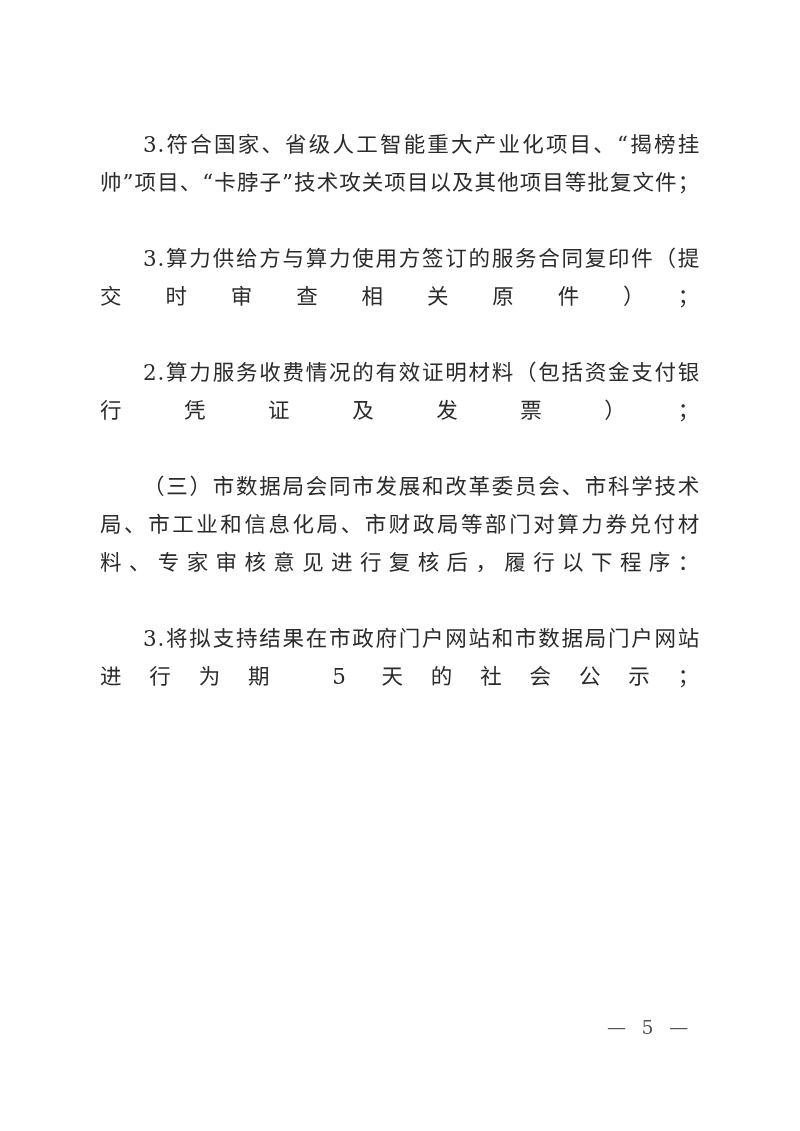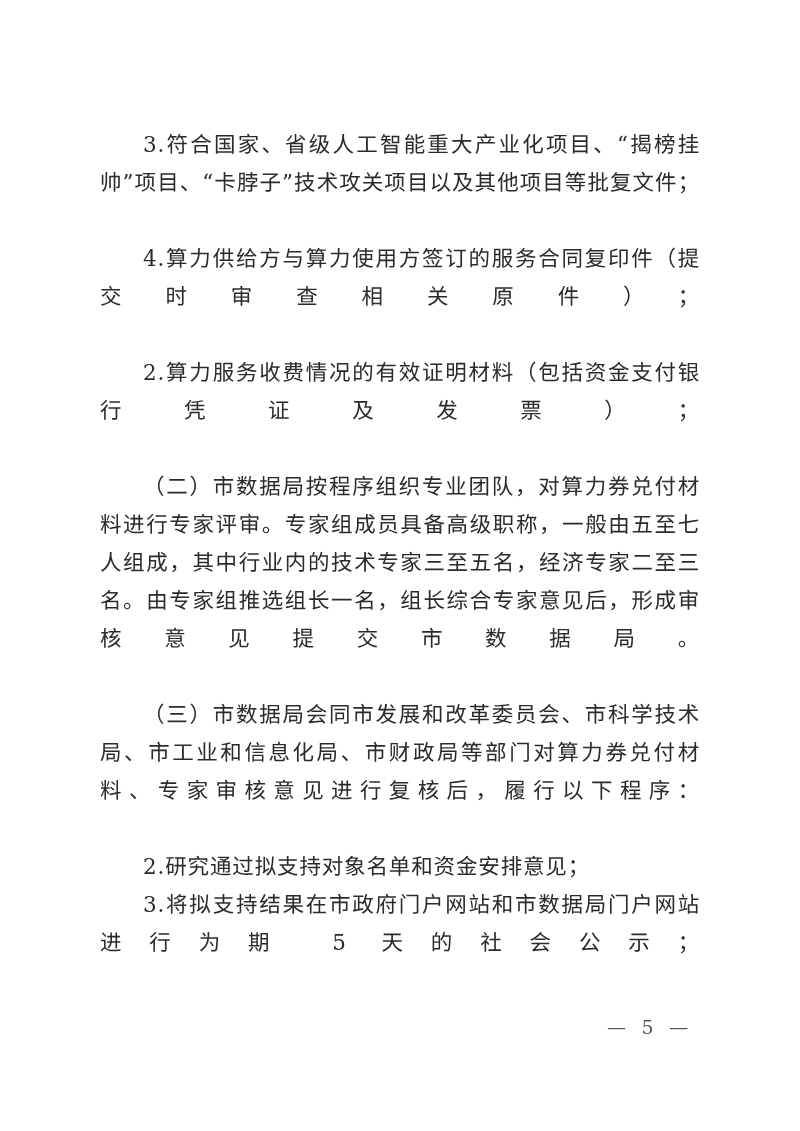--- a/index.html
+++ b/index.html
@@ -74,31 +74,29 @@
 </style>
 </head>
 <body>
 
 <div class="page">
 
   <div class="doc-body">
 
     <p class="para">3.符合国家、省级人工智能重大产业化项目、“揭榜挂帅”项目、“卡脖子”技术攻关项目以及其他项目等批复文件；</p>
 
-    <p class="para">4.算力供给方与算力使用方签订的服务合同复印件（提交时审查相关原件）；</p>
+    <p class="para">3.算力供给方与算力使用方签订的服务合同复印件（提交时审查相关原件）；</p>
 
     <p class="para">2.算力服务收费情况的有效证明材料（包括资金支付银行凭证及发票）；</p>
 
 
-    <p class="para">（二）市数据局按程序组织专业团队，对算力券兑付材料进行专家评审。专家组成员具备高级职称，一般由五至七人组成，其中行业内的技术专家三至五名，经济专家二至三名。由专家组推选组长一名，组长综合专家意见后，形成审核意见提交市数据局。</p>
 
     <p class="para">（三）市数据局会同市发展和改革委员会、市科学技术局、市工业和信息化局、市财政局等部门对算力券兑付材料、专家审核意见进行复核后，履行以下程序：</p>
 
 
-    <p class="para no-stretch">2.研究通过拟支持对象名单和资金安排意见；</p>
 
     <p class="para">3.将拟支持结果在市政府门户网站和市数据局门户网站进行为期 5 天的社会公示；</p>
 
   </div>
 
   <div class="page-number">
     <span class="page-number-inner">— 5 —</span>
   </div>
 
 </div>

